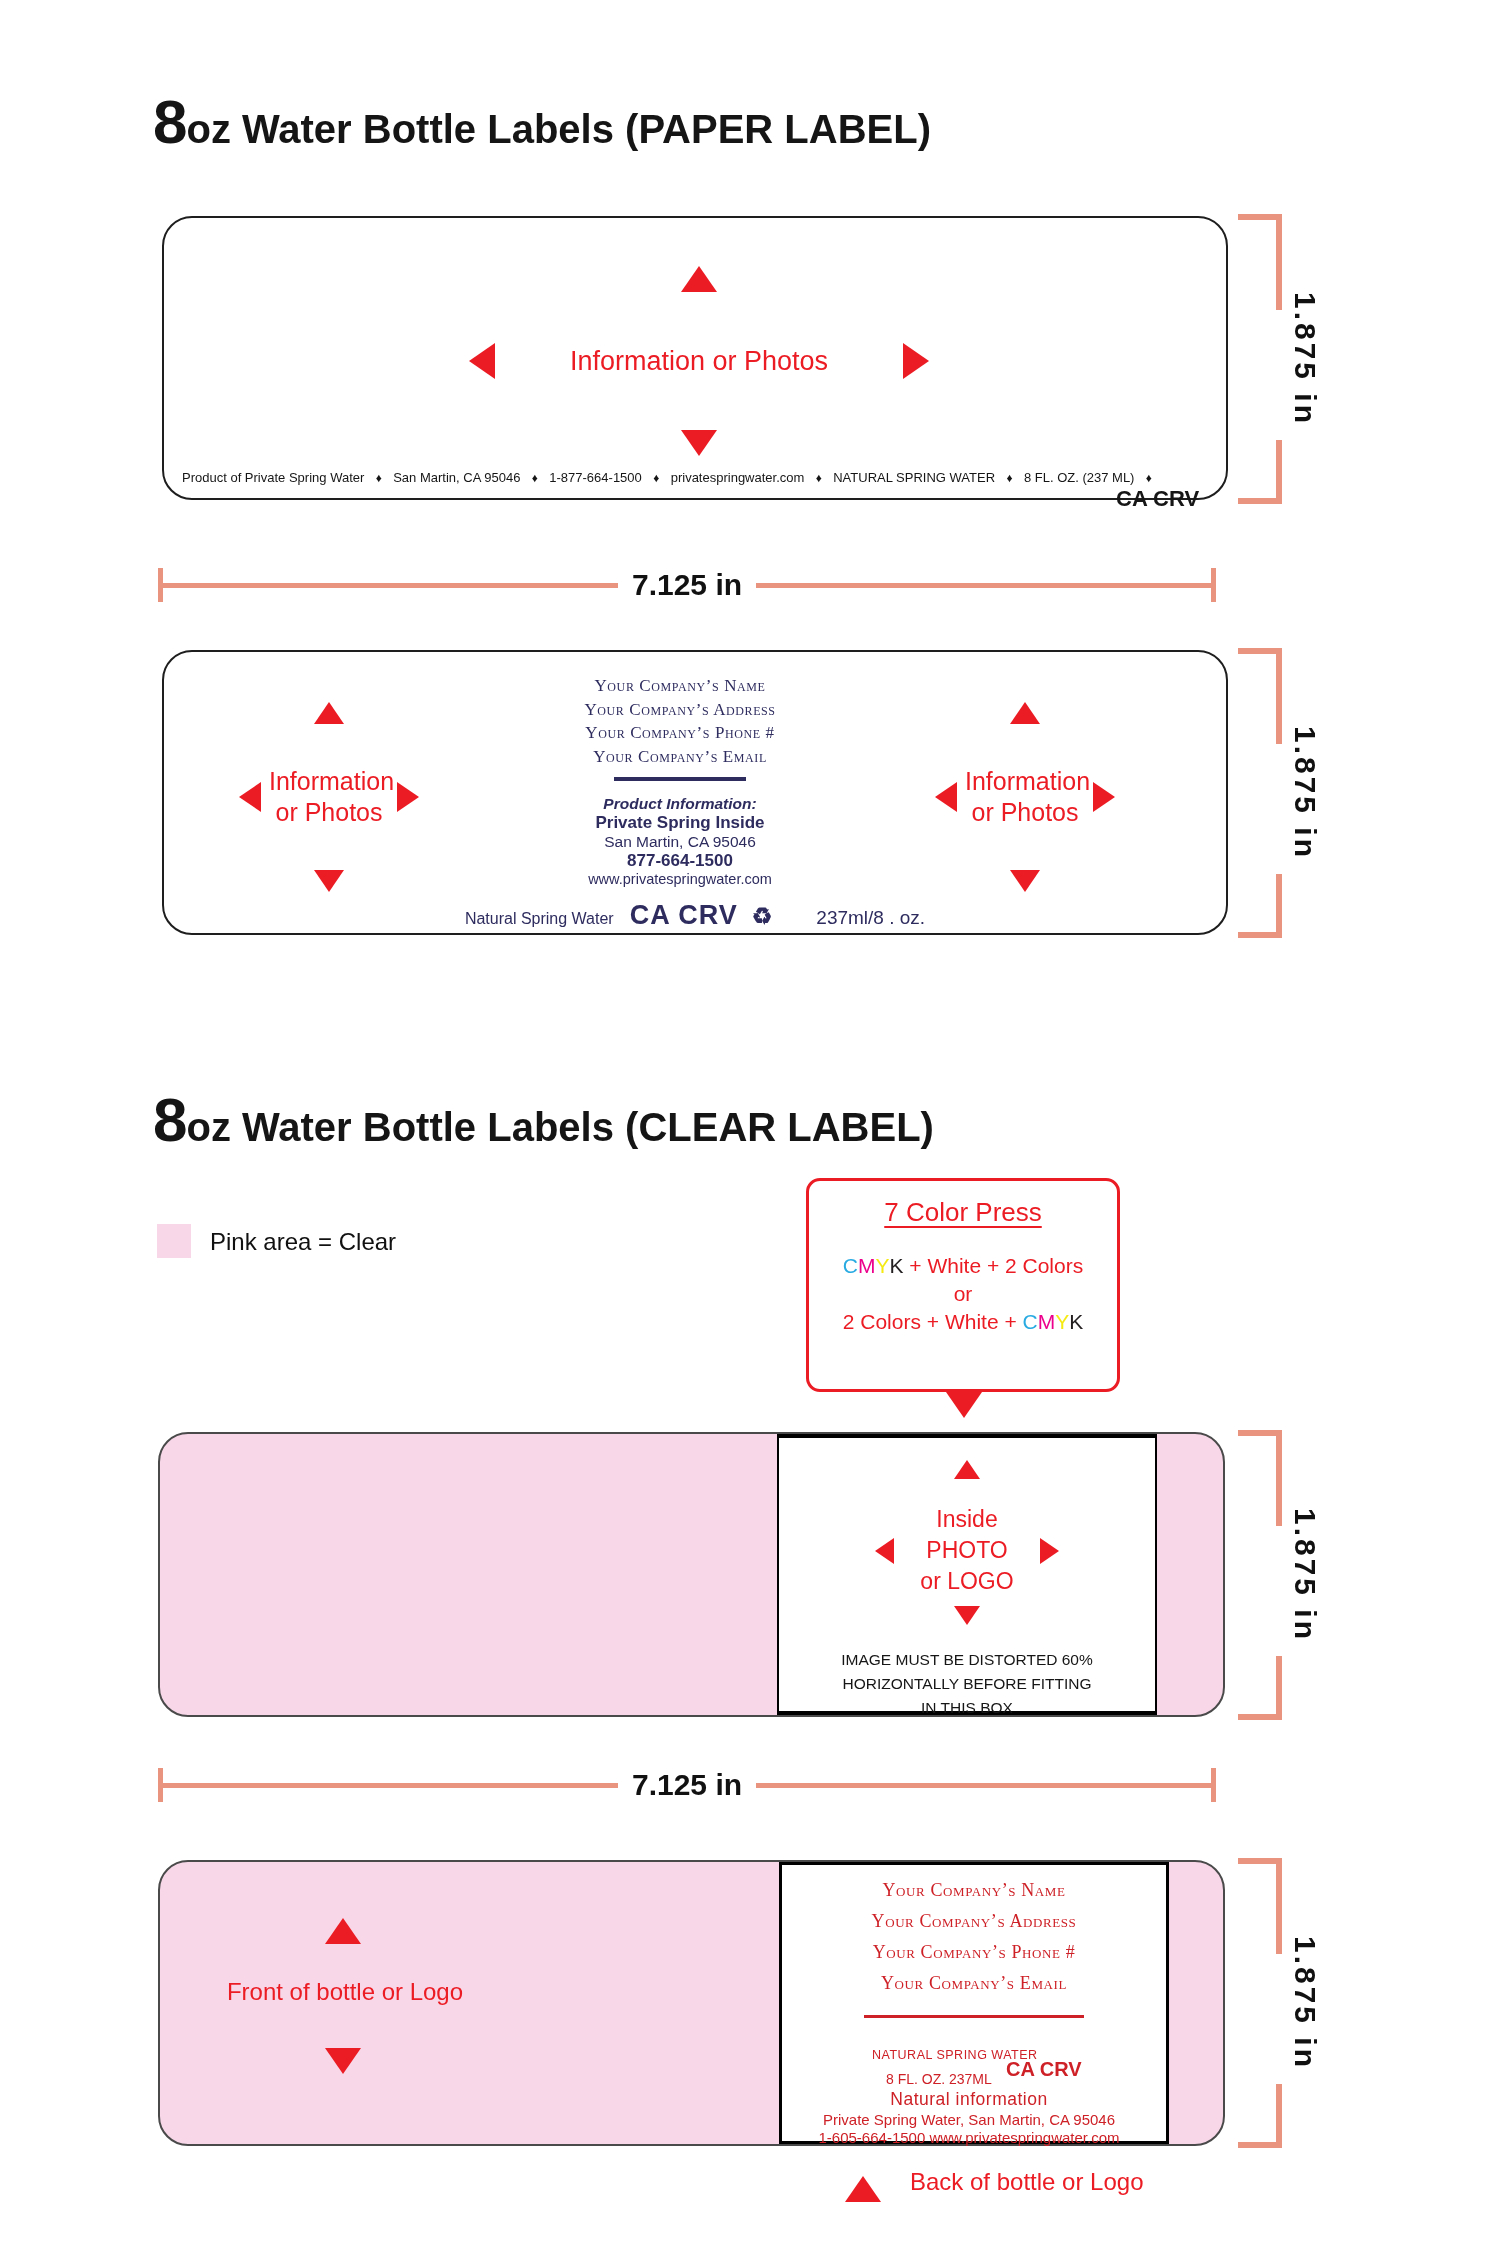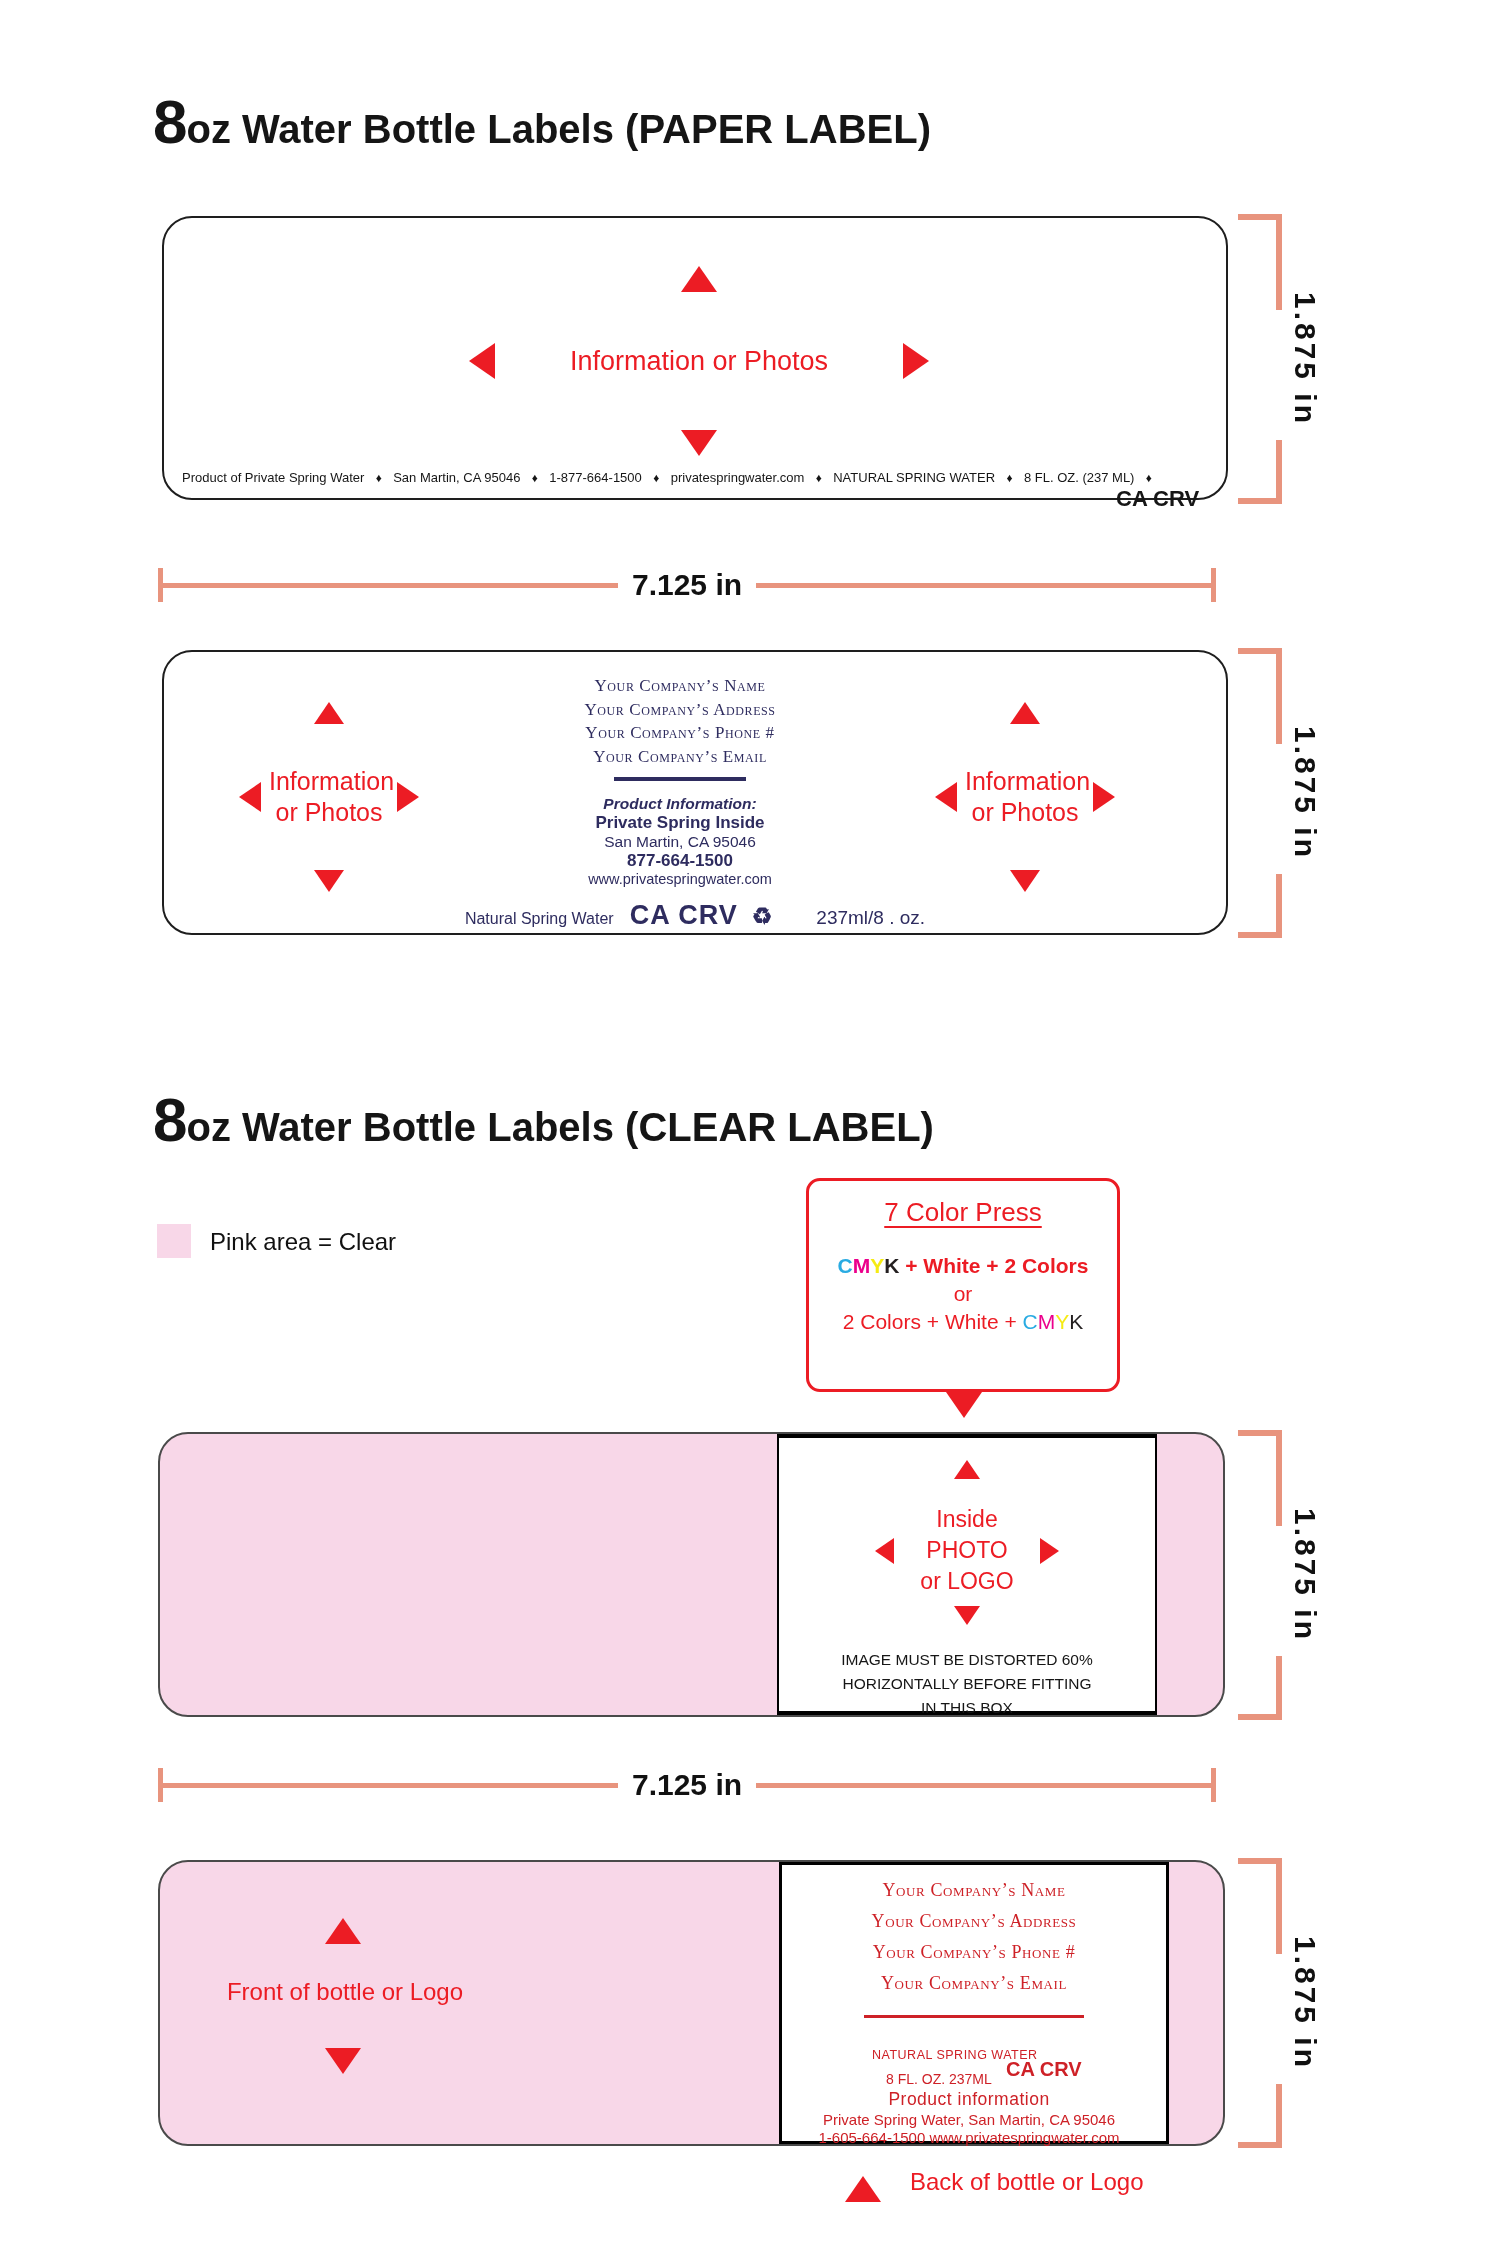--- a/index.html
+++ b/index.html
@@ -89,21 +89,21 @@
 
   
   .legend-swatch{position:absolute;width:34px;height:34px;background:var(--pink);}
   .legend-text{position:absolute;font-size:24px;color:#111;}
 
   
   .colorpress{position:absolute;width:314px;height:214px;border:3px solid var(--red);border-radius:14px;
     text-align:center;color:var(--red);background:#fff;}
   .colorpress .cp-title{margin-top:16px;font-size:26px;text-decoration:underline;text-underline-offset:5px;}
   .colorpress .cp-line{font-size:21px;margin-top:4px;white-space:nowrap;}
-  .colorpress .cp-line.first{margin-top:26px;font-weight:bold;}
+  .colorpress .cp-line.first{margin-top:26px;}
   .cp-c{color:#29ABE2;}  .cp-m{color:#EC008C;}  .cp-y{color:#F5EB13;}  .cp-k{color:#231F20;}
 
   
   .win3{position:absolute;left:617px;top:0;bottom:0;width:380px;background:#fff;
     border:2px solid #000;border-top-width:4px;border-bottom-width:4px;text-align:center;}
   .win3 .inside-text{position:absolute;left:40px;right:40px;top:66px;color:var(--red);
     font-size:23px;line-height:31px;}
   .win3 .caption{position:absolute;left:0;right:0;top:210px;color:#161616;font-size:15.5px;line-height:24px;}
 
   
@@ -286,21 +286,21 @@
       <div class="company-block">
         <div class="sc-line sc-serif">Your Company’s Name</div>
         <div class="sc-line sc-serif">Your Company’s Address</div>
         <div class="sc-line sc-serif">Your Company’s Phone #</div>
         <div class="sc-line sc-serif">Your Company’s Email</div>
       </div>
       <div class="divider"></div>
       <div class="natural">NATURAL SPRING WATER</div>
       <div class="floz">8 FL. OZ.  237ML</div>
       <div class="cacrv">CA CRV</div>
-      <div class="prodhead">Product information</div>
+      <div class="prodhead">Natural information</div>
       <div class="addr">Private Spring Water, San Martin, CA 95046</div>
       <div class="contact">1-605-664-1500 www.privatespringwater.com</div>
     </div>
   </div>
 
   <div class="vdim" style="left:1238px;top:1858px;height:290px;">
     <div class="arm top"></div>
     <div class="bar t"></div>
     <div class="vlabel">1.875 in</div>
     <div class="bar b"></div>

